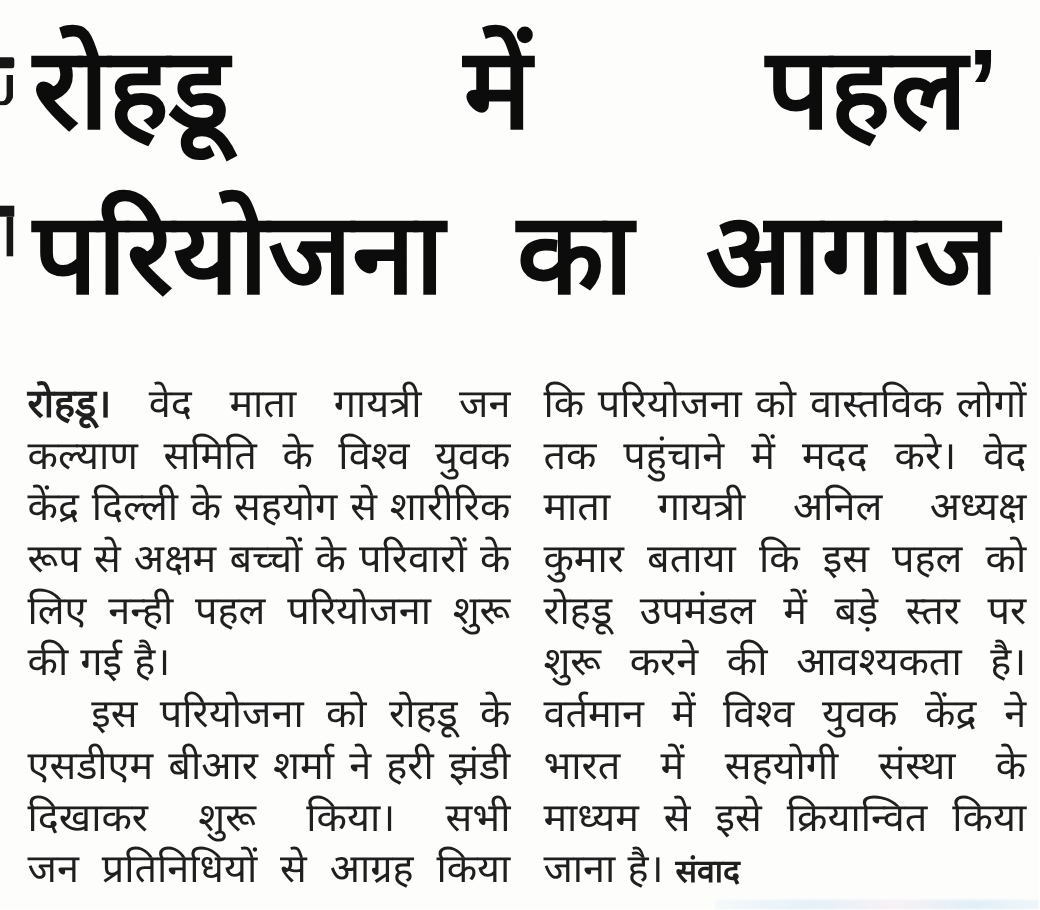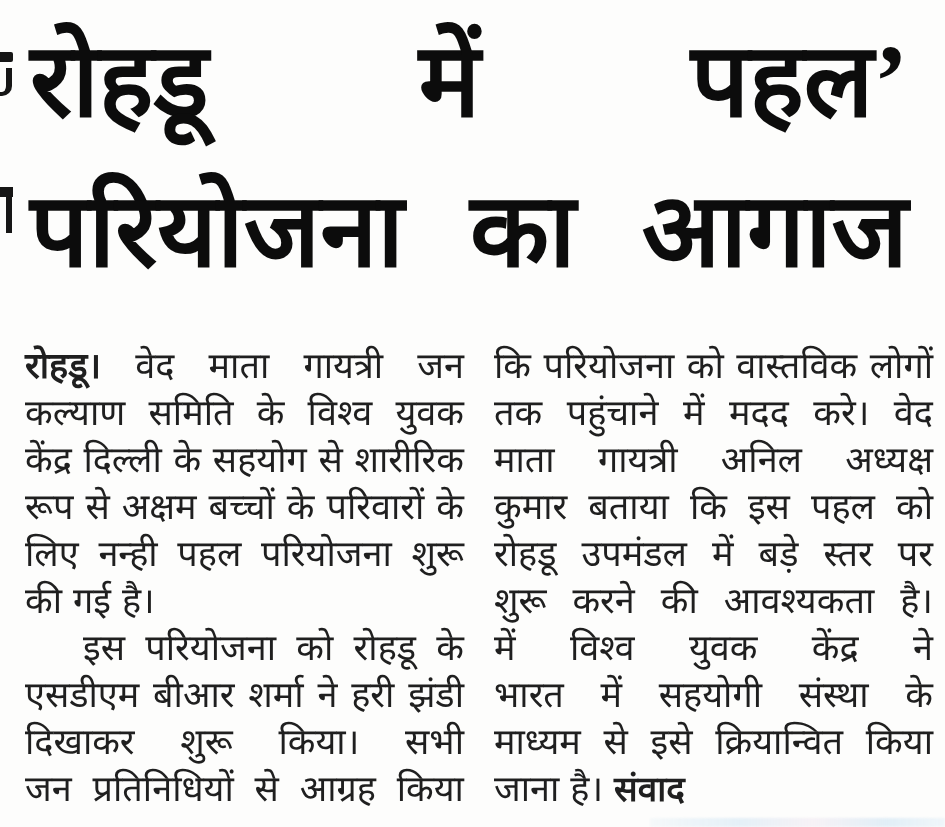--- a/index.html
+++ b/index.html
@@ -7,21 +7,21 @@
     --ink: #1f1f1f;
     --head-ink: #0c0c0c;
   }
   html, body { margin: 0; padding: 0; background: #ffffff; }
   .page {
     position: relative;
     width: 945px;
     height: 827px;
     background: var(--paper);
     overflow: hidden;
-    font-family: Liberation Serif, serif;
+    font-family: Liberation Sans, sans-serif;
     color: var(--ink);
   }
   
   .headline {
     position: absolute;
     left: 30px;
     top: 6px;
     width: 878px;
     margin: 0;
     font-weight: bold;
@@ -51,21 +51,21 @@
   .tline {
     display: flex;
     align-items: baseline;
     white-space: nowrap;
   }
   .tline.just { justify-content: space-between; }
   .tline:not(.just) { gap: 11px; }
   .tline.ind { padding-left: 58px; }
   .word { display: inline-block; }
   .word.lead { font-weight: bold; }
-  .word.credit { font-size: 35px; font-weight: bold; }
+  .word.credit { font-size: 29px; font-weight: bold; }
   
   .edge-fragment { position: absolute; background: #161616; }
   .frag1 { left: -2px; top: 52px; width: 15px; height: 10px; border-radius: 0 2px 2px 0; }
   .frag1::after {
     content: "";
     position: absolute;
     left: 1px; top: 16px;
     width: 7px; height: 24px;
     border-right: 6px solid #161616;
     border-bottom: 4px solid #161616;
@@ -226,20 +226,21 @@
           <span class="word">पर</span>
         </div>
         <div class="tline just">
           <span class="word">शुरू</span>
           <span class="word">करने</span>
           <span class="word">की</span>
           <span class="word">आवश्यकता</span>
           <span class="word">है।</span>
         </div>
         <div class="tline just">
+          <span class="word">वर्तमान</span>
           <span class="word">में</span>
           <span class="word">विश्व</span>
           <span class="word">युवक</span>
           <span class="word">केंद्र</span>
           <span class="word">ने</span>
         </div>
         <div class="tline just">
           <span class="word">भारत</span>
           <span class="word">में</span>
           <span class="word">सहयोगी</span>

